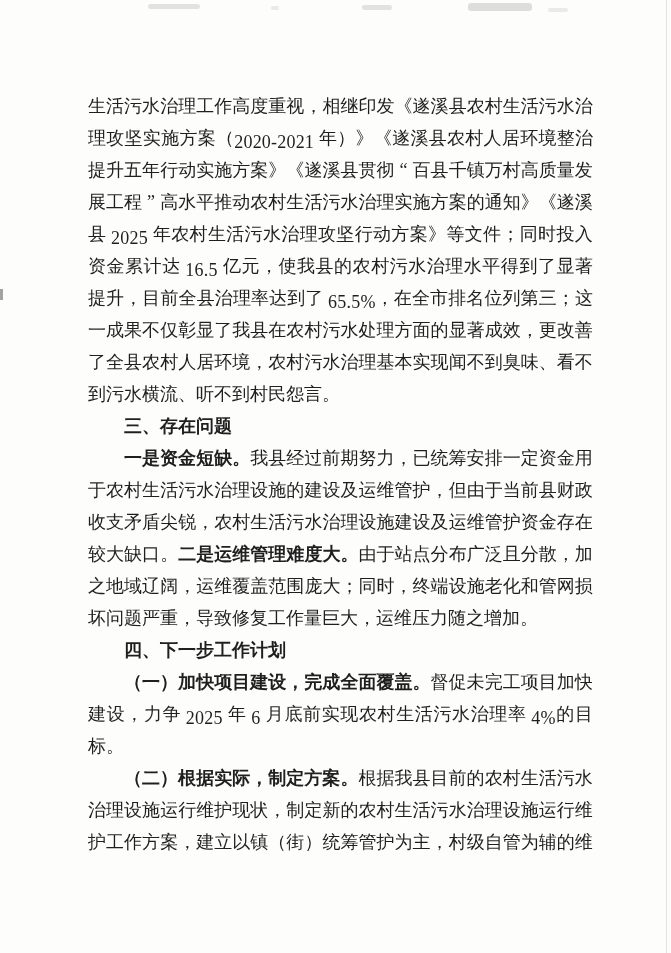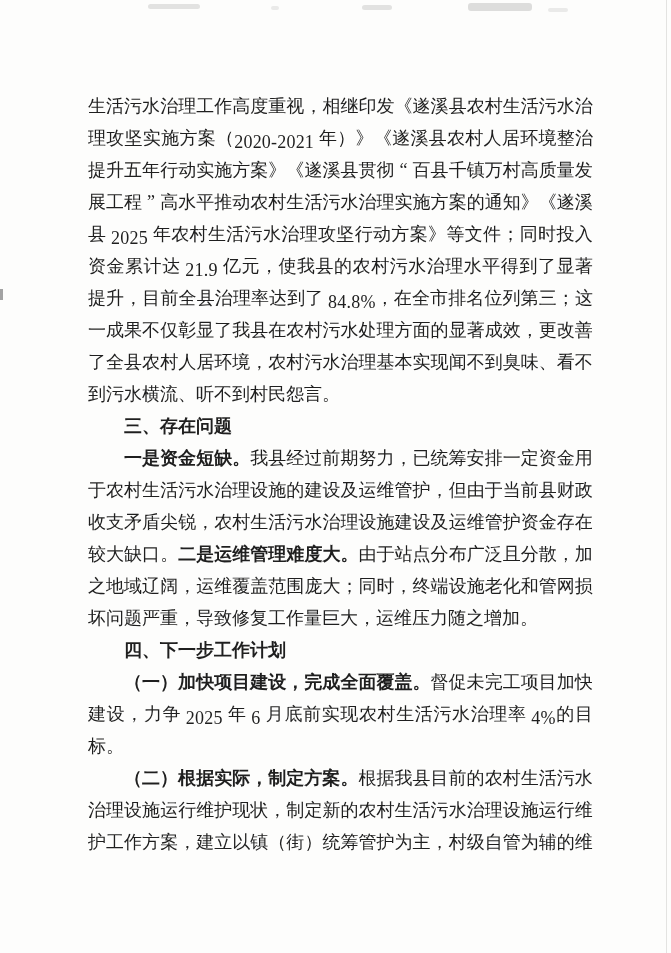--- a/index.html
+++ b/index.html
@@ -190,21 +190,21 @@
         <span class="ch">时</span>
         <span class="ch">投</span>
         <span class="ch">入</span>
       </div>
       <div class="line fill">
         <span class="ch">资</span>
         <span class="ch">金</span>
         <span class="ch">累</span>
         <span class="ch">计</span>
         <span class="ch">达</span>
-        <span class="lat"> 21.9 </span>
+        <span class="lat"> 16.5 </span>
         <span class="ch">亿</span>
         <span class="ch">元</span>
         <span class="ch">，</span>
         <span class="ch">使</span>
         <span class="ch">我</span>
         <span class="ch">县</span>
         <span class="ch">的</span>
         <span class="ch">农</span>
         <span class="ch">村</span>
         <span class="ch">污</span>
@@ -226,21 +226,21 @@
         <span class="ch">目</span>
         <span class="ch">前</span>
         <span class="ch">全</span>
         <span class="ch">县</span>
         <span class="ch">治</span>
         <span class="ch">理</span>
         <span class="ch">率</span>
         <span class="ch">达</span>
         <span class="ch">到</span>
         <span class="ch">了</span>
-        <span class="lat"> 84.8%</span>
+        <span class="lat"> 65.5%</span>
         <span class="ch">，</span>
         <span class="ch">在</span>
         <span class="ch">全</span>
         <span class="ch">市</span>
         <span class="ch">排</span>
         <span class="ch">名</span>
         <span class="ch">位</span>
         <span class="ch">列</span>
         <span class="ch">第</span>
         <span class="ch">三</span>

